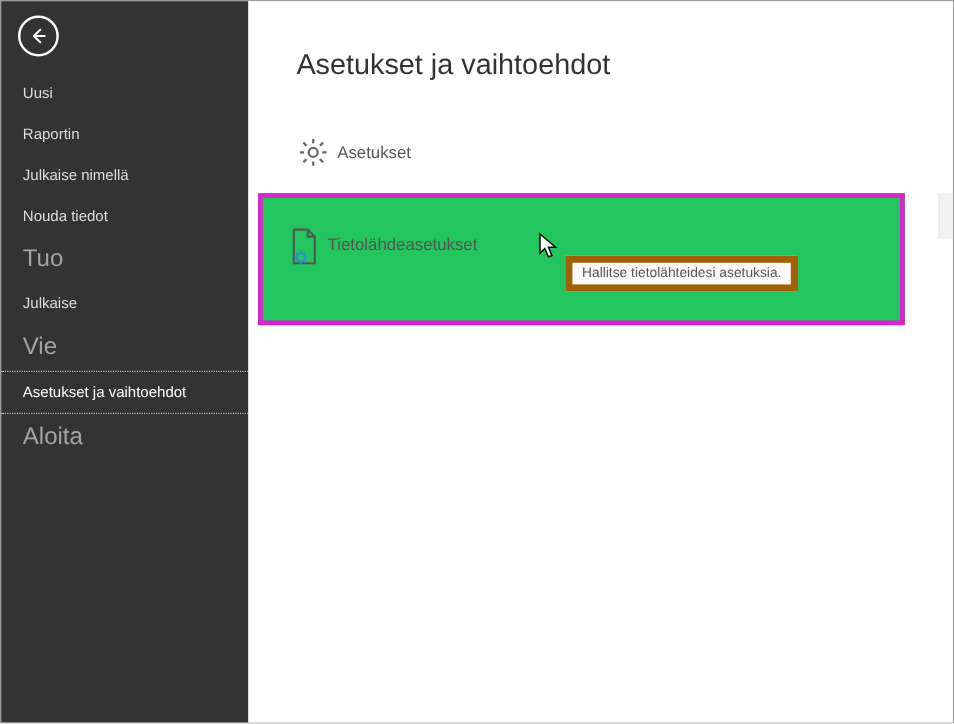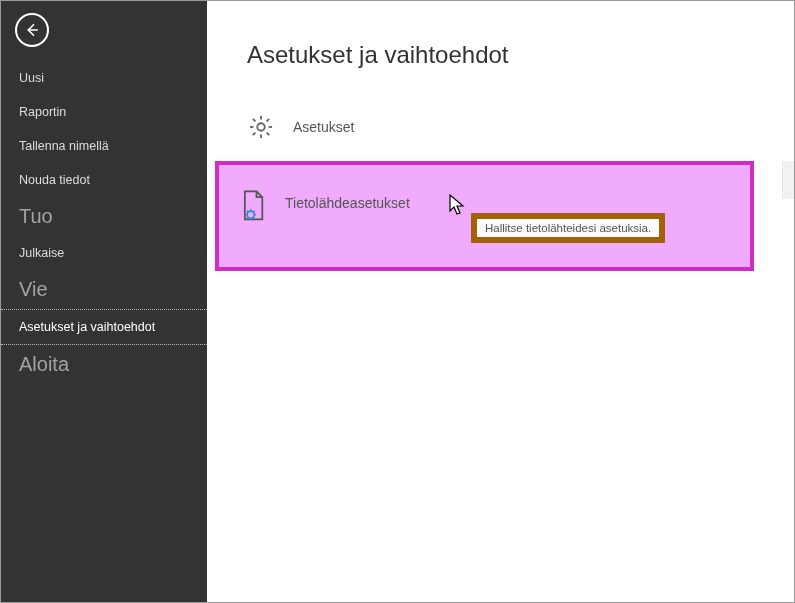--- a/index.html
+++ b/index.html
@@ -23,28 +23,28 @@
     border-top: 1px dotted #bbb; border-bottom: 1px dotted #bbb;
     color: #fff;
   }
   .main {
     flex: 1; background: #fff; padding: 40px 0 0 0; position: relative;
   }
   .page-title {
     font-size: 24px; font-weight: 300; color: #333; margin-left: 40px; margin-bottom: 30px;
   }
   .option-row {
-    display: flex; align-items: center; gap: 18px;
+    display: flex; align-items: center; gap: 6px;
     padding: 14px 0 14px 28px; cursor: pointer;
   }
   .option-row .icon { width: 28px; height: 28px; flex-shrink: 0; }
   .option-row .label { font-size: 14px; color: #555; }
   .highlight-box {
     border: 4px solid #d329c9; margin: 6px 40px 0 8px; padding: 10px 0 36px 0;
-    position: relative; background: #f0abfc;
+    position: relative; background: #22c55e;
   }
   .highlight-box .option-row { padding-left: 20px; }
   .tooltip {
     position: absolute; left: 252px; top: 48px;
     border: 6px solid #a16207; background: #fafafa; color: #555;
     font-size: 11.5px; padding: 3px 8px;
   }
   .cursor-ptr {
     position: absolute; left: 228px; top: 28px; width: 20px; height: 24px; pointer-events: none;
   }
@@ -61,21 +61,21 @@
   <div class="sidebar">
     <div class="back-btn">
       <svg viewBox="0 0 24 24">
         <path d="M14 5 L7 12 L14 19" stroke="#fff" stroke-width="2.2" fill="none" stroke-linecap="round" stroke-linejoin="round"></path>
         <line x1="7" y1="12" x2="19" y2="12" stroke="#fff" stroke-width="2.2" stroke-linecap="round"></line>
       </svg>
     </div>
 
     <div class="nav-item"><span>Uusi</span></div>
     <div class="nav-item"><span>Raportin</span></div>
-    <div class="nav-item"><span>Tallenna nimellä</span></div>
+    <div class="nav-item"><span>Julkaise nimellä</span></div>
     <div class="nav-item"><span>Nouda tiedot</span></div>
     <div class="nav-item big"><span>Tuo</span></div>
     <div class="nav-item"><span>Julkaise</span></div>
     <div class="nav-item big"><span>Vie</span></div>
     <div class="nav-item selected"><span>Asetukset ja vaihtoehdot</span></div>
     <div class="nav-item big"><span>Aloita</span></div>
   </div>
 
   <div class="main">
     <h1 class="page-title">Asetukset ja vaihtoehdot</h1>

